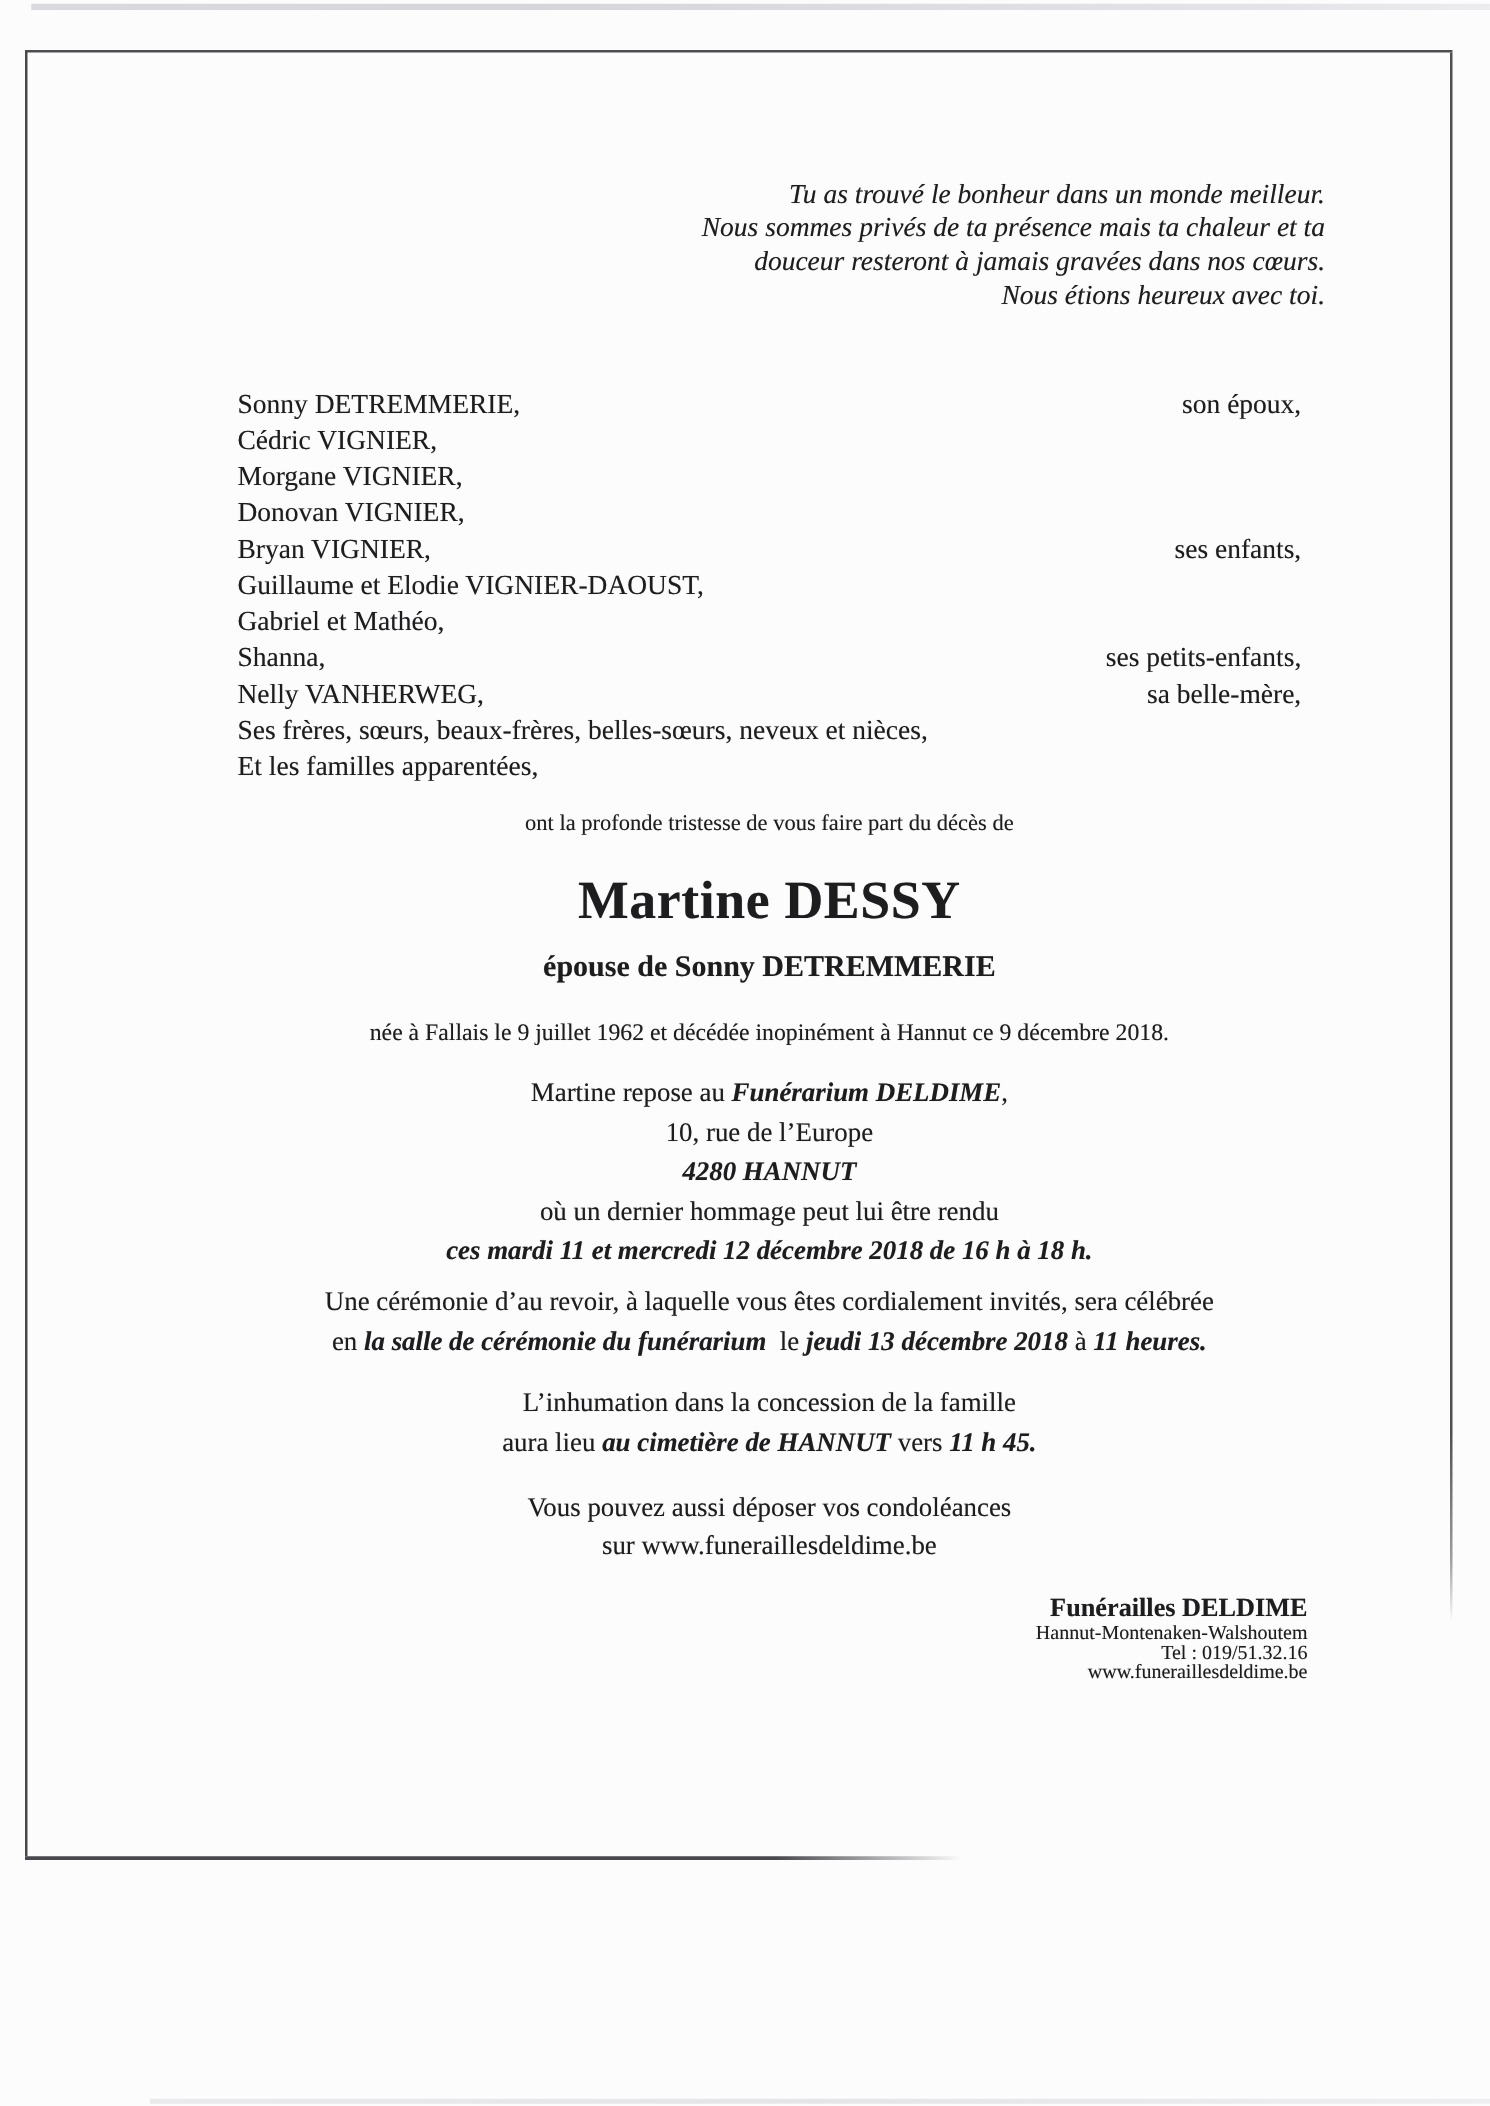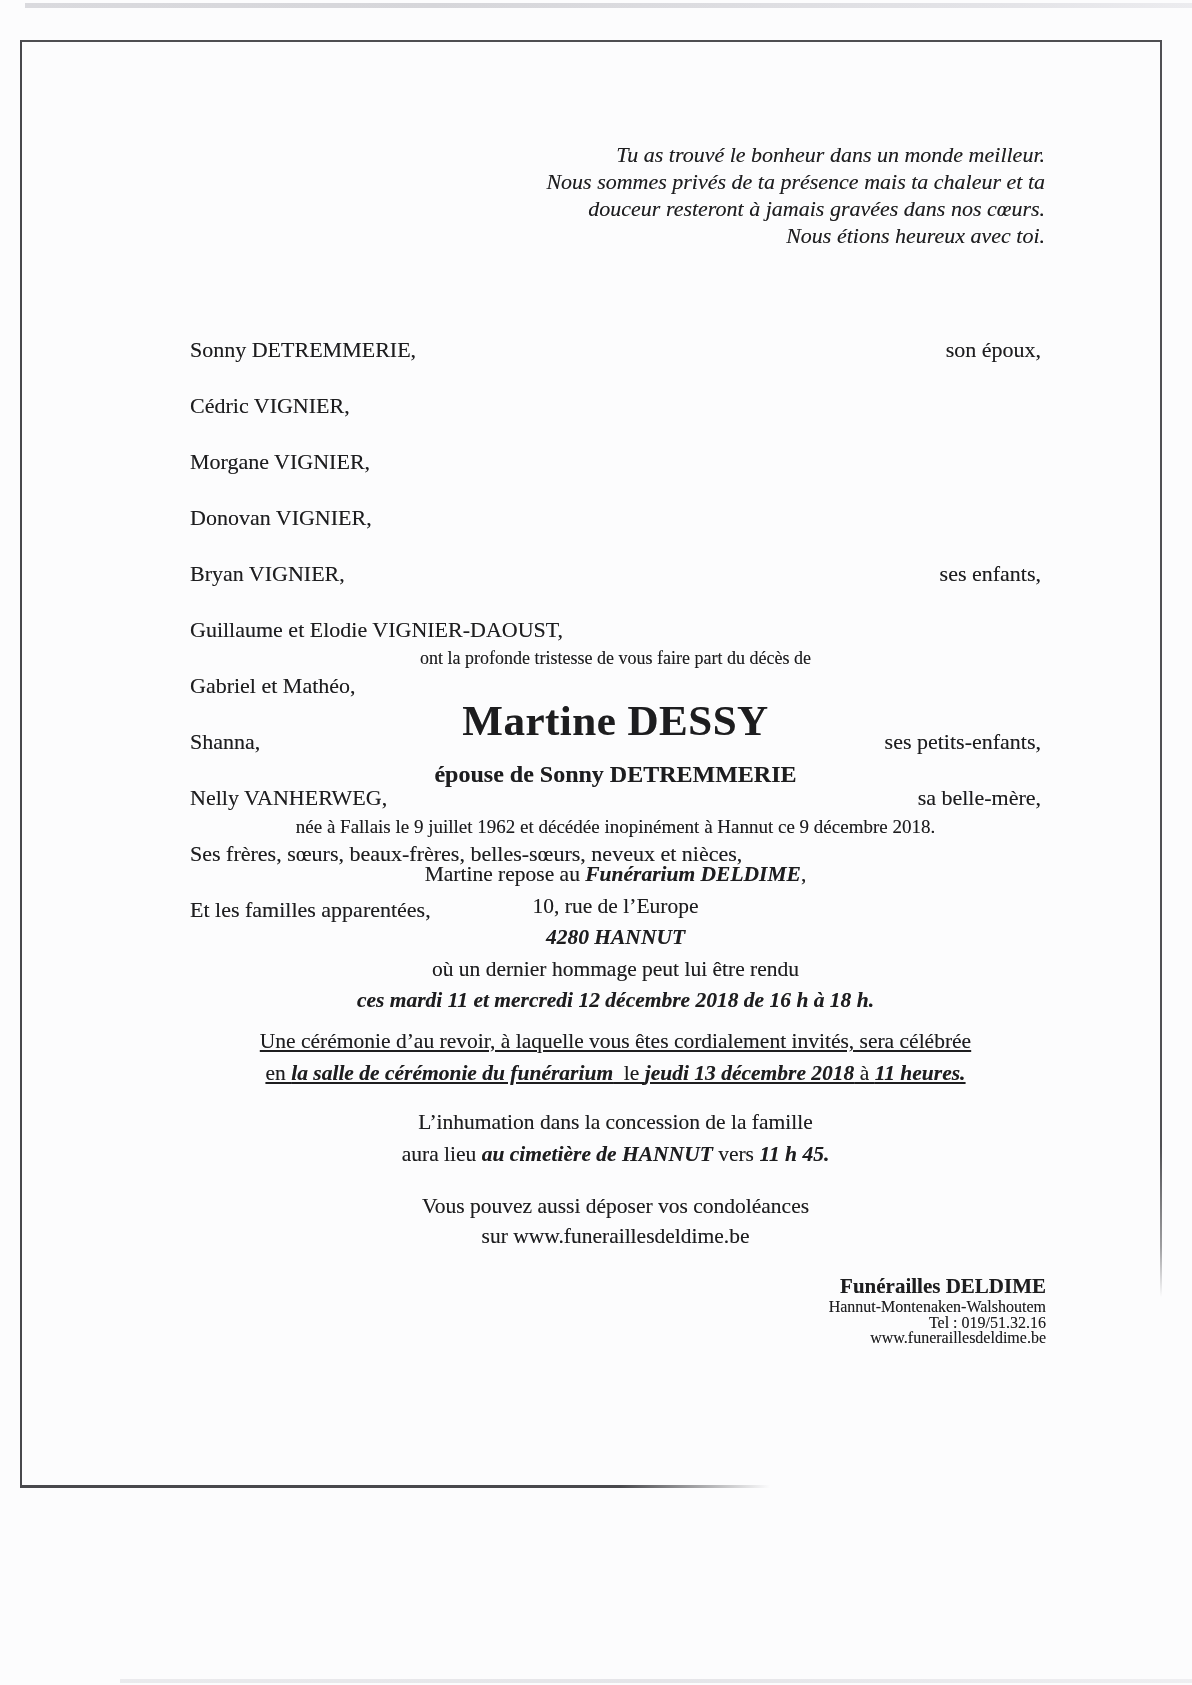--- a/index.html
+++ b/index.html
@@ -34,40 +34,40 @@
   .frame-right {
     position: absolute; top: 0; right: 0; width: 2.5px; height: 1255px;
     background: linear-gradient(to bottom, #505054 88%, rgba(80,80,84,0.55) 96%, rgba(80,80,84,0));
   }
   .frame-bottom {
     position: absolute; left: -2.5px; bottom: -2.5px; height: 2.5px; width: 750px;
     background: linear-gradient(to right, #48484c 80%, rgba(72,72,76,0));
   }
 
   .epigraph {
-    position: absolute; top: 141px; right: 147px;
+    position: absolute; top: 141px; right: 132px;
     text-align: right; font-style: italic;
     font-size: 22px; line-height: 27px;
   }
 
   .mourners {
     position: absolute; left: 190px; top: 308px; width: 851px;
     font-size: 22px; line-height: 29px;
   }
-  .m-row { display: flex; justify-content: space-between; margin-top: 27px; }
+  .m-row { display: flex; justify-content: space-between; }
 
   .centerblock {
     position: absolute; left: 190px; width: 851px; text-align: center;
   }
   .announcement { top: 648px; font-size: 18px; }
   .deceased-name { top: 696px; font-size: 43px; font-weight: bold; letter-spacing: 0.5px; }
   .deceased-subtitle { top: 761px; font-size: 24px; font-weight: bold; }
   .life-dates { top: 816px; font-size: 19px; }
   .repose { top: 859px; font-size: 21.5px; line-height: 31.5px; }
-  .ceremony { top: 1026px; font-size: 21.5px; line-height: 31.5px; text-decoration: underline; }
+  .ceremony { top: 1026px; font-size: 21.5px; line-height: 31.5px; }
   .burial { top: 1107px; font-size: 21.5px; line-height: 31.5px; }
   .condolences { top: 1191px; font-size: 21.5px; line-height: 30px; }
   .bi { font-weight: bold; font-style: italic; }
   .prewrap { white-space: pre-wrap; }
 
   .footer {
     position: absolute; right: 146px; top: 1273px; text-align: right;
   }
   .footer-company { font-size: 21px; font-weight: bold; line-height: 26px; }
   .footer-line { font-size: 16px; line-height: 15.5px; text-align: right; }

